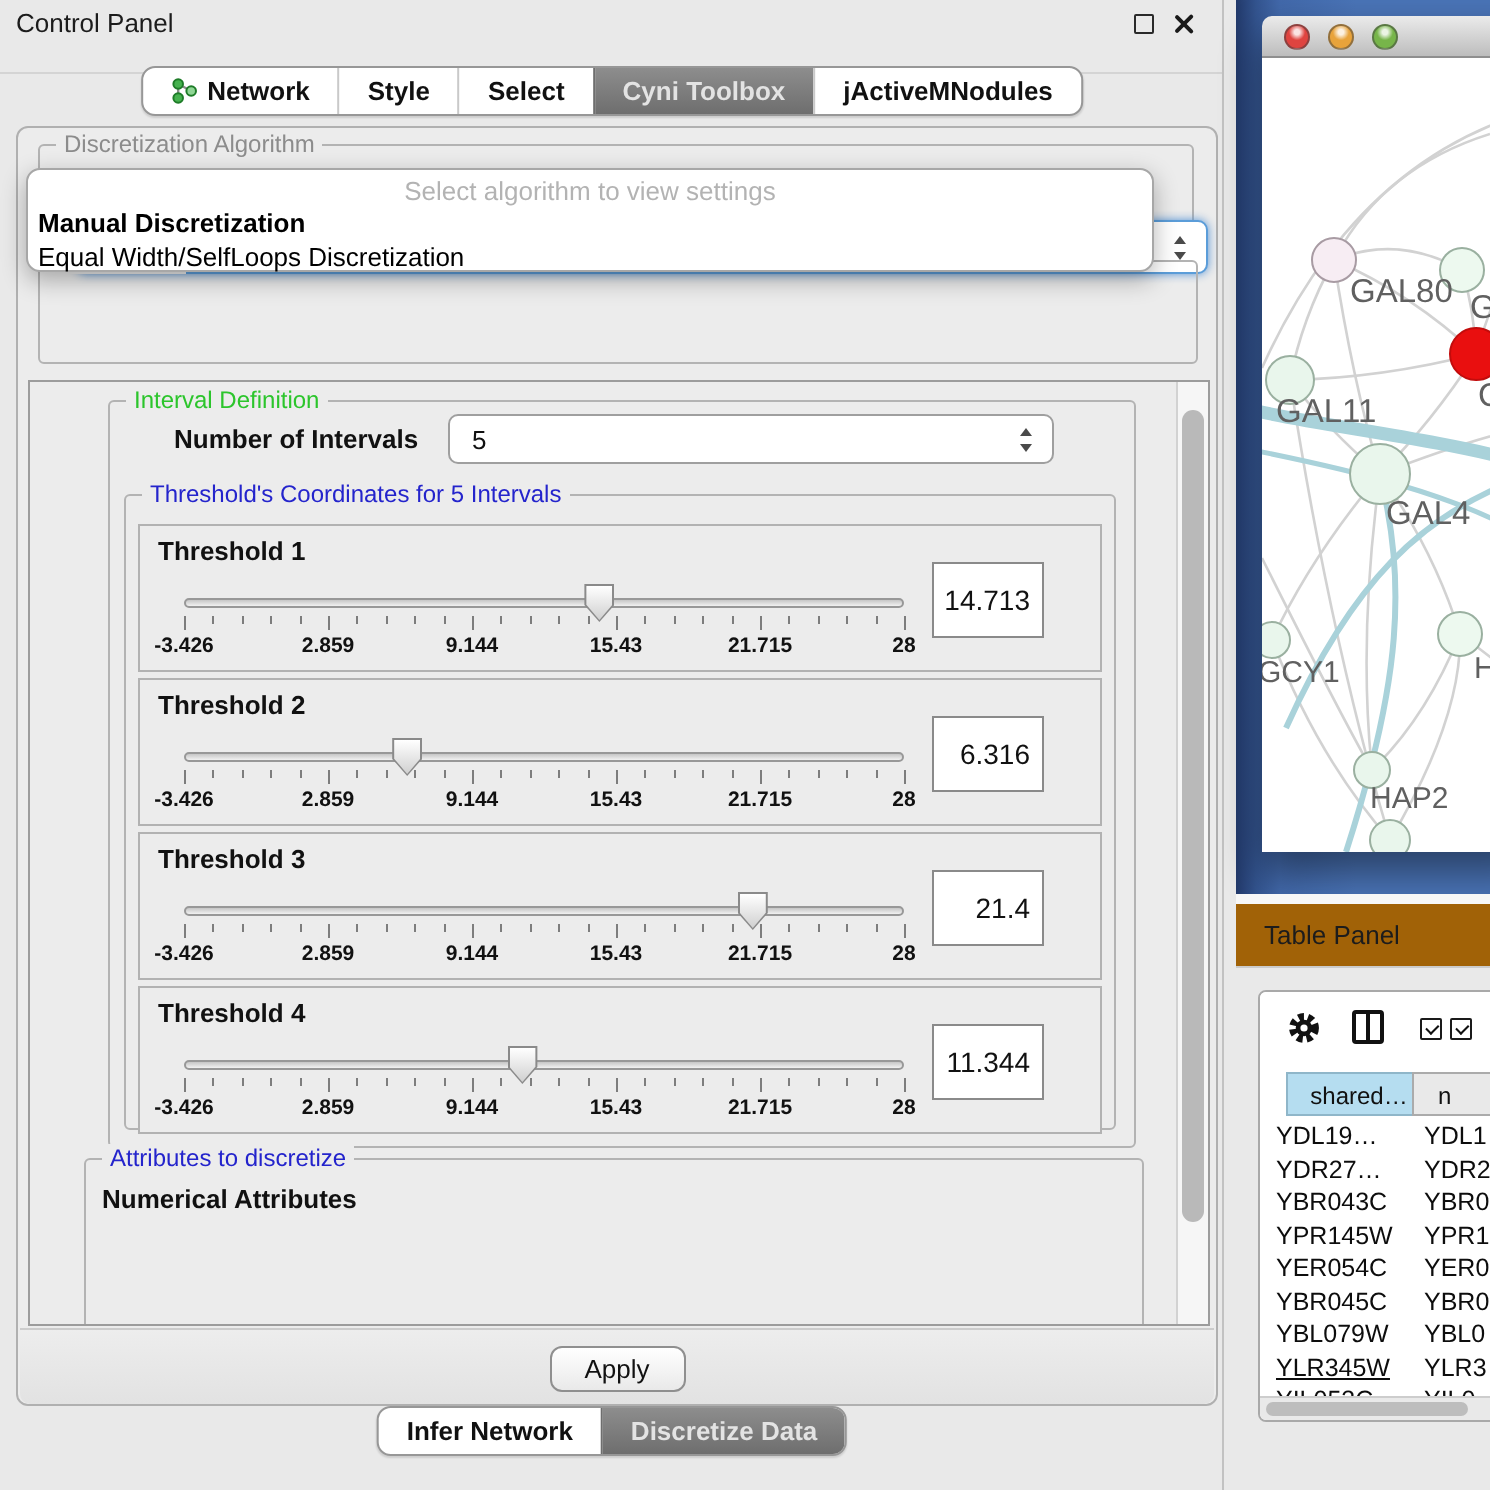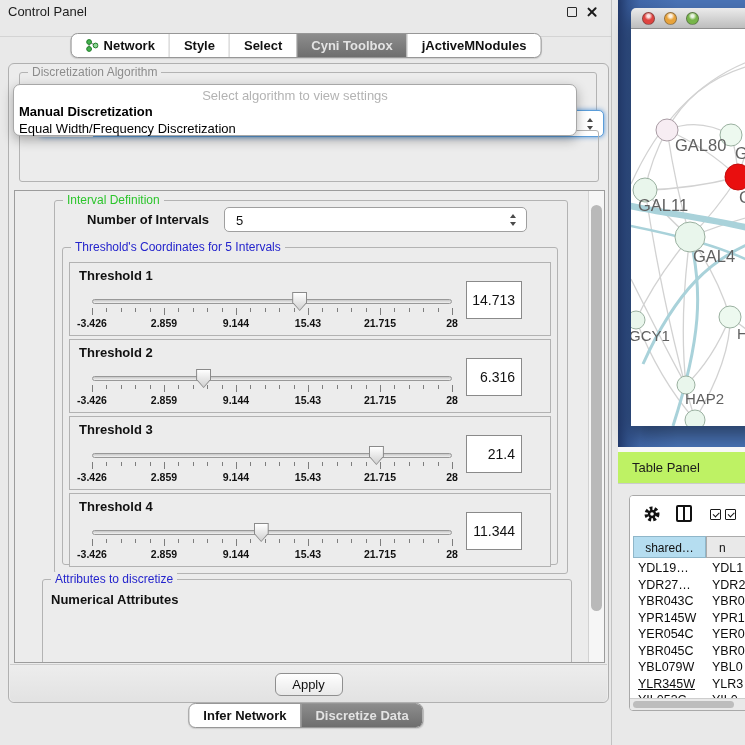--- a/index.html
+++ b/index.html
@@ -83,33 +83,33 @@
   .desktop-blue { position:absolute; left:618px; top:0; width:127px; height:447px; background:linear-gradient(90deg,#22396a 0px,#33548f 10px,#4269ab 22px,#4a74b7 60px); }
   .mac-window { position:absolute; left:631px; top:8px; width:134px; height:418px; border-radius:5px 0 0 0; box-shadow:0 10px 20px rgba(0,0,0,.45); }
   .titlebar { position:absolute; left:0; top:0; width:100%; height:21px; background:linear-gradient(#ebebeb,#bdbdbd); border-bottom:1px solid #8f8f8f; border-radius:5px 0 0 0; }
   .light { position:absolute; top:4px; width:13px; height:13px; border-radius:50%; border:1px solid rgba(60,60,60,.5); }
   .light.red { left:11px; background:radial-gradient(circle at 50% 28%,rgba(255,255,255,.85) 0 14%,rgba(255,255,255,0) 42%),#df4440; }
   .light.yellow { left:33px; background:radial-gradient(circle at 50% 28%,rgba(255,255,255,.85) 0 14%,rgba(255,255,255,0) 42%),#e8a33b; }
   .light.green { left:55px; background:radial-gradient(circle at 50% 28%,rgba(255,255,255,.85) 0 14%,rgba(255,255,255,0) 42%),#77b54a; }
   .net-view { position:absolute; left:0; top:21px; right:0; bottom:0; background:#fff; overflow:hidden; }
 
   .tp-strip { position:absolute; left:618px; top:447px; width:127px; height:5px; background:#f7f7f7; }
-  .tp-header { position:absolute; left:618px; top:452px; width:127px; height:32px; background:#bef264; border-bottom:1px solid #cbcbcb; }
+  .tp-header { position:absolute; left:618px; top:452px; width:127px; height:32px; background:#a16207; border-bottom:1px solid #cbcbcb; }
   .tp-title { position:absolute; left:14px; top:8px; font-size:13px; color:#1c1c1c; }
   .tp-body { position:absolute; left:618px; top:484px; width:127px; height:261px; background:#e9e9e9; }
   .tp-inner { position:absolute; left:11px; top:11px; width:150px; height:216px; background:#fff; border:1px solid #a9a9a9; border-radius:4px 0 0 4px; overflow:hidden; }
   .tp-toolbar { position:absolute; left:0; top:0; width:100%; height:36px; background:#fff; }
   .gear { position:absolute; left:13px; top:9px; }
   .split-icon { position:absolute; left:46px; top:9px; width:16px; height:17px; border:2px solid #111; border-radius:2px; background:#fff; }
   .split-icon::after { content:""; position:absolute; left:5px; top:0; width:2px; height:13px; background:#111; }
   .cb-icon { position:absolute; top:13px; width:11px; height:11px; border:1.5px solid #1a1a1a; border-radius:1px; }
   .cb-icon::after { content:""; position:absolute; left:1.5px; top:1.5px; width:5px; height:2.5px; border-left:1.6px solid #111; border-bottom:1.6px solid #111; transform:rotate(-45deg); }
   .cb1 { left:80px; } .cb2 { left:95px; }
   .tp-hcell { position:absolute; top:40px; height:22px; font-size:12px; color:#111; line-height:22px; }
-  .hc1 { left:3px; width:73px; background:#b5ddf0; border:1px solid #8fb6c9; text-align:center; }
+  .hc1 { left:13px; width:73px; background:#b5ddf0; border:1px solid #8fb6c9; text-align:center; }
   .hc2 { left:76px; width:70px; background:#e9e9e9; border:1px solid #ababab; padding-left:12px; }
   .tp-row-c1 { position:absolute; left:8px; font-size:12.5px; color:#0d0d0d; height:16px; line-height:16px; white-space:nowrap; }
   .tp-row-c2 { position:absolute; left:82px; font-size:12.5px; color:#0d0d0d; height:16px; line-height:16px; white-space:nowrap; }
   .h-scrollbar { position:absolute; left:0; top:202px; width:100%; height:12px; background:#e9e9e9; border-top:1px solid #cdcdcd; }
   .h-scrollbar .thumb-h { position:absolute; left:3px; top:2px; width:101px; height:7px; background:#bdbdbd; border-radius:4px; }
 
   svg text { font-family:"Liberation Sans","DejaVu Sans",sans-serif; }
 </style>
 </head>
 <body>
@@ -369,21 +369,21 @@
         </div>
         <div class="seg-tab selected">
           <span>Discretize Data</span>
         </div>
       </div>
 
     <div class="popup">
       <div class="popup-hint">Select algorithm to view settings</div>
       <div id="popupItems">
           <div class="popup-item b" style="top: 19px;">Manual Discretization</div>
-          <div class="popup-item" style="top: 36px;">Equal Width/Frequency Discretization</div>
+          <div class="popup-item" style="top: 36px;">Equal Width/SelfLoops Discretization</div>
         </div>
     </div>
   </div>
 
   <div class="desktop-blue"></div>
 
   <div class="mac-window">
     <div class="titlebar">
       <span class="light red"></span>
       <span class="light yellow"></span>

